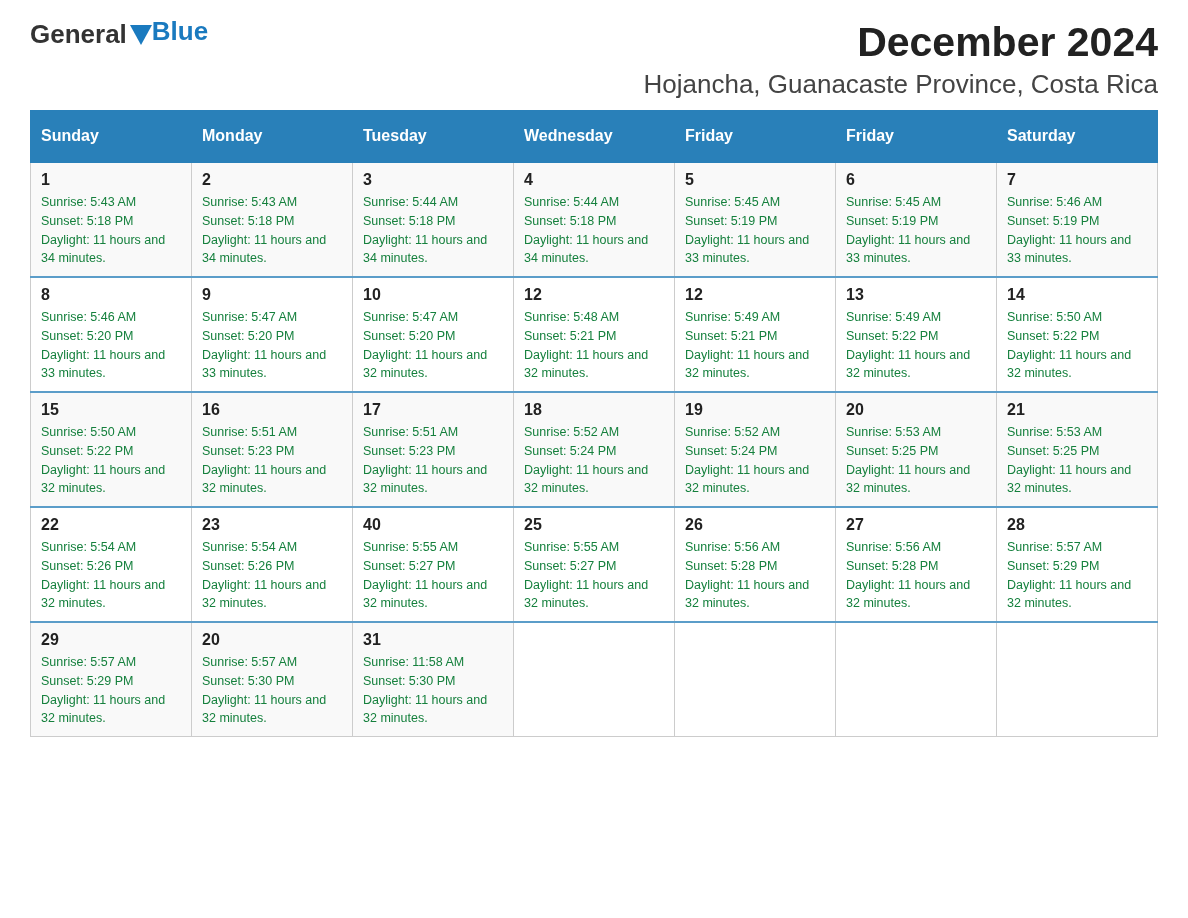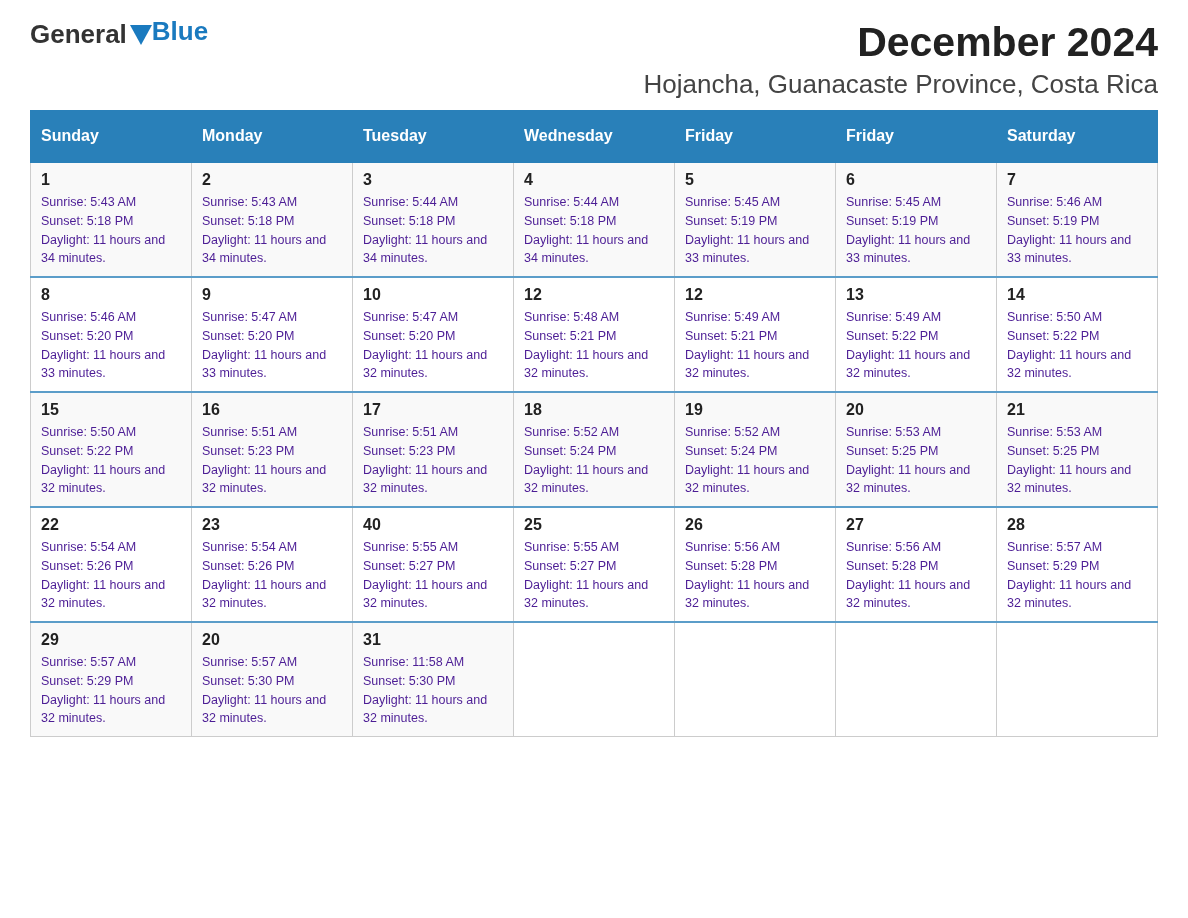--- a/index.html
+++ b/index.html
@@ -66,21 +66,21 @@
     .calendar tr:nth-child(even) td { background: #fff; }
     .day-number {
       font-size: 16px;
       font-weight: bold;
       color: #222;
       display: block;
       margin-bottom: 4px;
     }
     .day-info {
       font-size: 12.5px;
-      color: #4c1d95;
+      color: #15803d;
       line-height: 1.5;
     }
     .empty-cell { background: #fff !important; }
     
     .calendar tbody tr td {
       border-top: 2px solid #2980b9;
     }
     .calendar tbody tr:not(:first-child) td {
       border-top: 2px solid #5b9dc9;
     }

